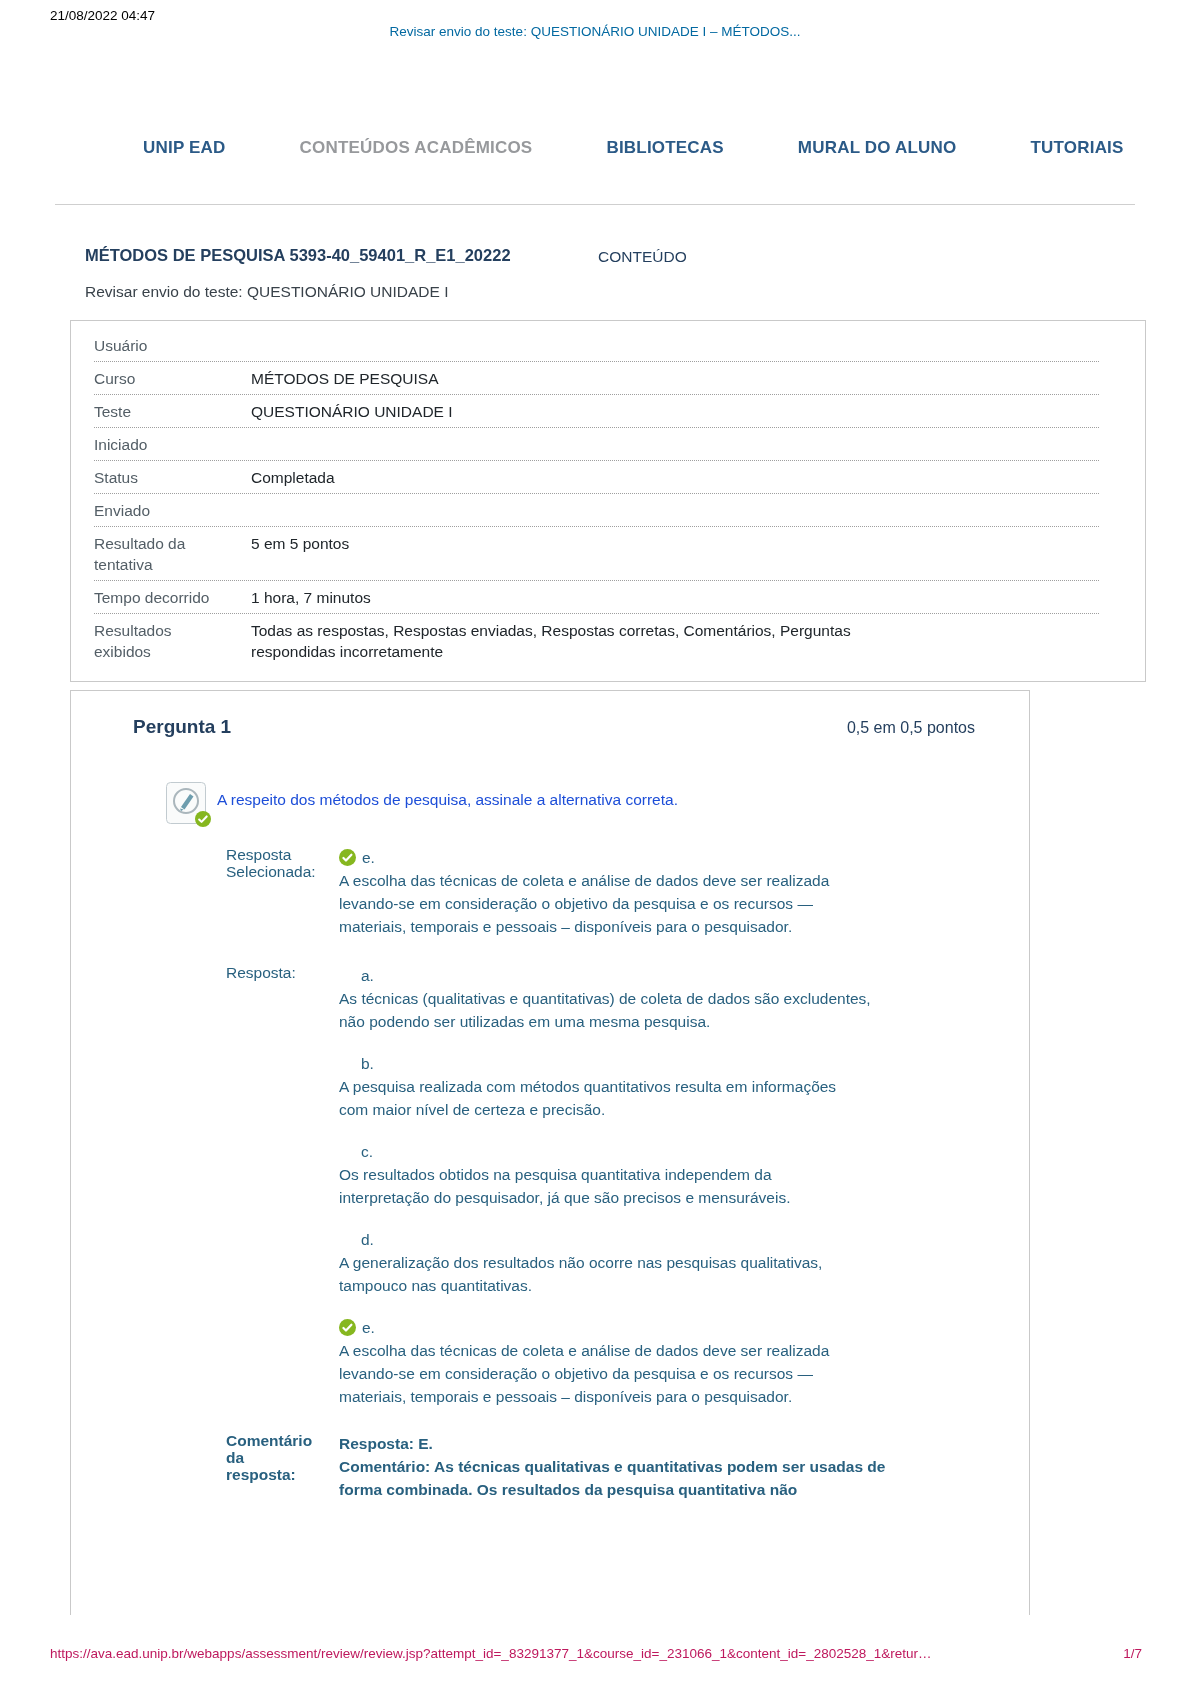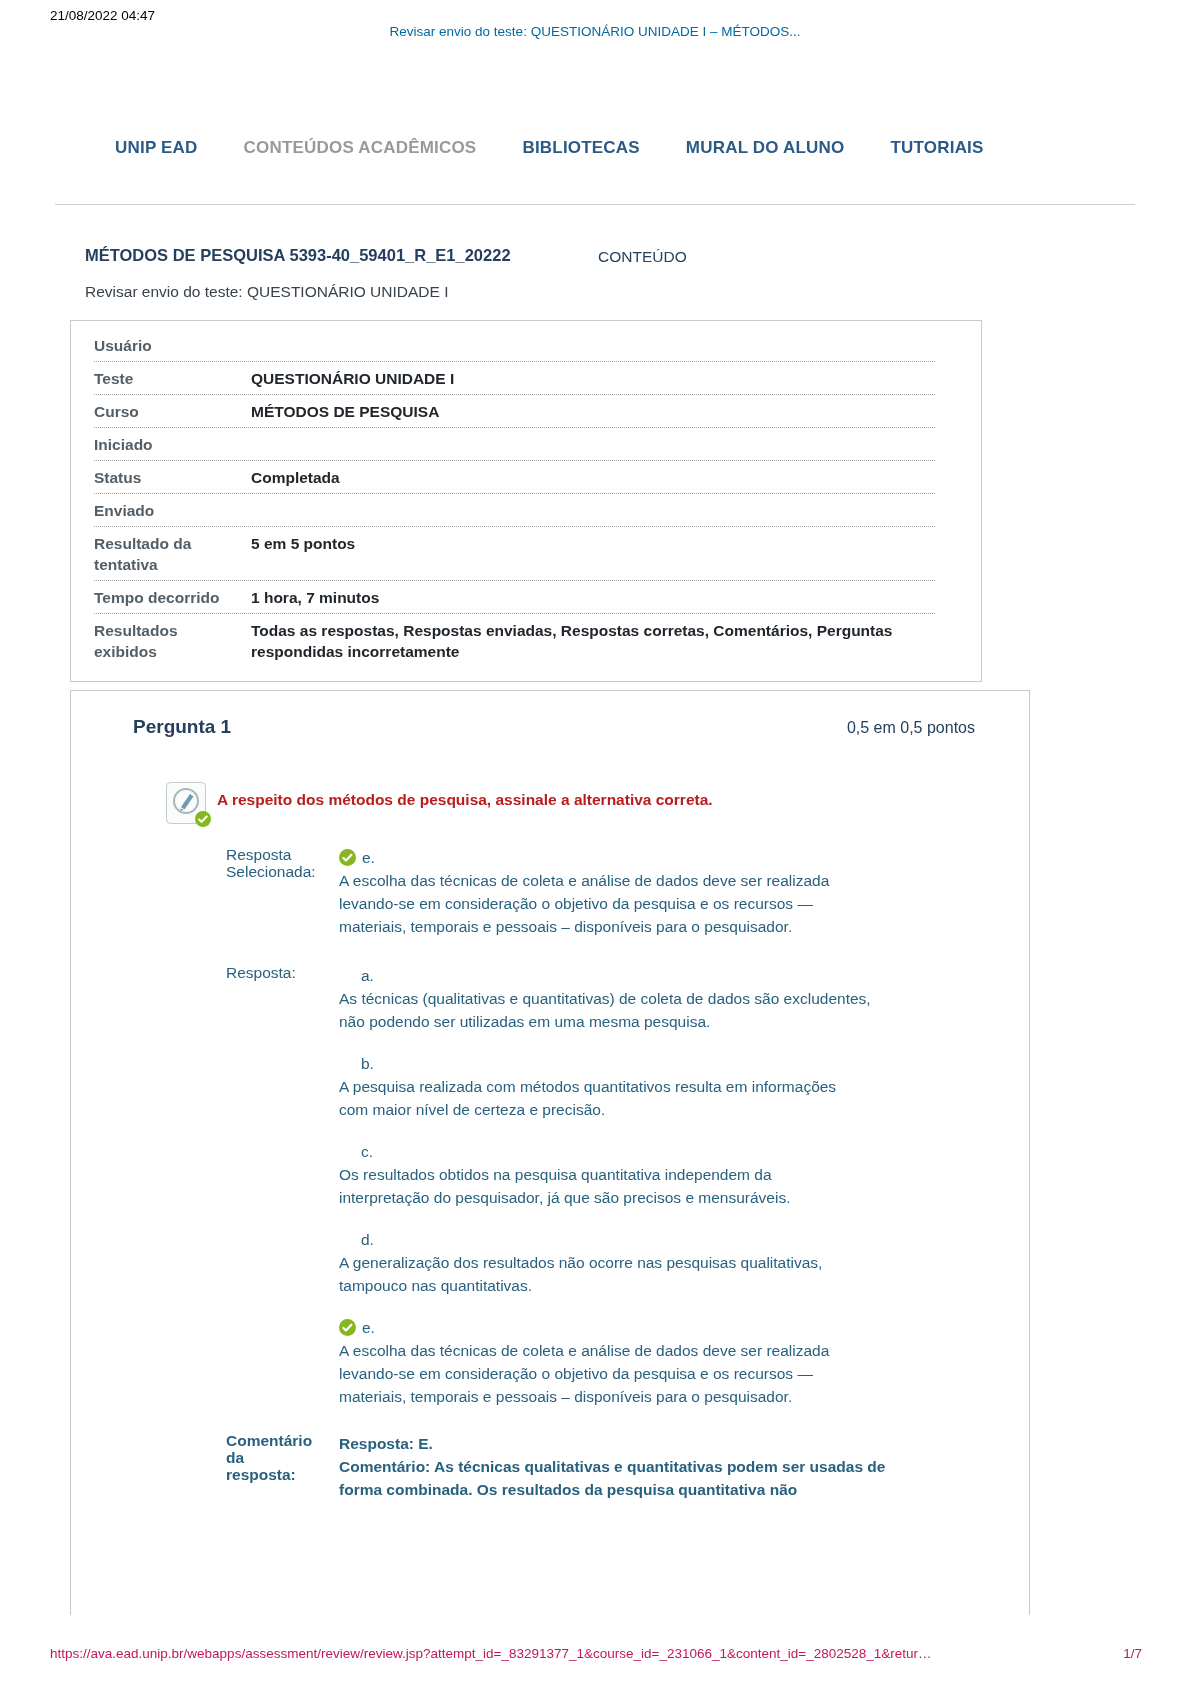--- a/index.html
+++ b/index.html
@@ -7,47 +7,47 @@
   body { font-family:"Liberation Sans", sans-serif; }
   .page { position:relative; width:1190px; height:1684px; background:#ffffff; overflow:hidden; margin:0 auto; }
 
   
   .print-left { position:absolute; top:8px; left:50px; font-size:13.5px; color:#000; }
   .print-title { position:absolute; top:24px; left:0; width:100%; text-align:center; font-size:13.5px; color:#0369a1; }
   .footer { position:absolute; top:1646px; left:50px; right:48px; display:flex; justify-content:space-between; font-size:13.5px; color:#be185d; }
 
   
   .nav { position:absolute; top:138px; left:115px; display:flex; gap:46px; font-size:17px; font-weight:600; letter-spacing:.2px; }
-  .nav a { color:#2b5a87; text-decoration:none; cursor:pointer; }
+  .nav a { color:#2b5a87; text-decoration:none; cursor:pointer;margin-left:28px; }
   .nav a.muted { color:#97999c; }
 
   .divider { position:absolute; top:204px; left:55px; width:1080px; border-top:1px solid #cfcfcf; }
 
   
   .course-title { position:absolute; top:246px; left:85px; font-size:16.5px; font-weight:700; color:#243f5e; }
   .content-link { position:absolute; top:248px; left:598px; font-size:15.5px; color:#243f5e; text-decoration:none; }
   .subtitle { position:absolute; top:283px; left:85px; font-size:15.5px; color:#39424a; }
 
   
-  .summary-box { position:absolute; top:320px; left:70px; width:912px; border:1px solid #c9c9c9; background:#fff; padding:8px 46px 14px 23px;font-weight:bold; }
+  .summary-box { position:absolute; top:320px; left:70px; width:1076px; border:1px solid #c9c9c9; background:#fff; padding:8px 46px 14px 23px; }
   .sum-row { display:flex; padding:6px 0 5px; border-bottom:1px dotted #9f9f9f; }
   .sum-row:last-child { border-bottom:none; }
   .sum-label { width:157px; padding-right:25px; flex-shrink:0; color:#535e66; font-size:15.5px; line-height:21px; white-space:pre-line; min-height:21px; }
   .sum-value { flex:1; color:#20262b; font-size:15.5px; line-height:21px; white-space:pre-line; }
 
   
   .question-box { position:absolute; top:690px; left:70px; width:960px; height:925px; border:1px solid #c9c9c9; border-bottom:none; background:#fff; }
   .q-header { display:flex; justify-content:space-between; align-items:baseline; padding:25px 54px 0 62px; }
   .q-title { font-size:19px; font-weight:700; color:#243f5e; }
   .q-points { font-size:16px; color:#243f5e; }
 
   .q-first { display:flex; margin:44px 0 0 95px; }
   .q-icon-wrap { position:relative; width:40px; height:42px; margin-right:11px; flex-shrink:0; }
   .q-badge { position:absolute; right:-5px; bottom:-3px; width:16px; height:16px; line-height:0; }
-  .q-text { font-size:15.5px; color:#b91c1c; padding-top:9px;font-weight:bold; }
+  .q-text { font-size:15.5px; color:#1d4ed8; padding-top:9px; }
 
   .qa-row { display:flex; margin-left:155px; margin-top:22px; font-size:15.5px; }
   .qa-row.answers { margin-top:26px; }
   .qa-row.comment { margin-top:24px;font-weight:bold; }
   .qa-label { width:113px; flex-shrink:0; color:#28607f; line-height:17px; white-space:pre-line; }
   .qa-content { width:618px; color:#28607f; line-height:23px; }
 
   .check-line { display:flex; align-items:center; gap:6px; height:23px; }
   .check-icon { width:17px; height:17px; flex-shrink:0; line-height:0; }
   .pre { white-space:pre-line; }
@@ -78,26 +78,26 @@
   <div class="course-title">MÉTODOS DE PESQUISA 5393-40_59401_R_E1_20222</div>
   <a class="content-link">CONTEÚDO</a>
   <div class="subtitle">Revisar envio do teste: QUESTIONÁRIO UNIDADE I</div>
 
   <div class="summary-box">
     <div class="sum-row">
       <div class="sum-label">Usuário</div>
       <div class="sum-value"></div>
     </div>
     <div class="sum-row">
+      <div class="sum-label">Curso</div>
+      <div class="sum-value">MÉTODOS DE PESQUISA</div>
+    </div>
+    <div class="sum-row">
       <div class="sum-label">Teste</div>
       <div class="sum-value">QUESTIONÁRIO UNIDADE I</div>
-    </div>
-    <div class="sum-row">
-      <div class="sum-label">Curso</div>
-      <div class="sum-value">MÉTODOS DE PESQUISA</div>
     </div>
     <div class="sum-row">
       <div class="sum-label">Iniciado</div>
       <div class="sum-value"></div>
     </div>
     <div class="sum-row">
       <div class="sum-label">Status</div>
       <div class="sum-value">Completada</div>
     </div>
     <div class="sum-row">

